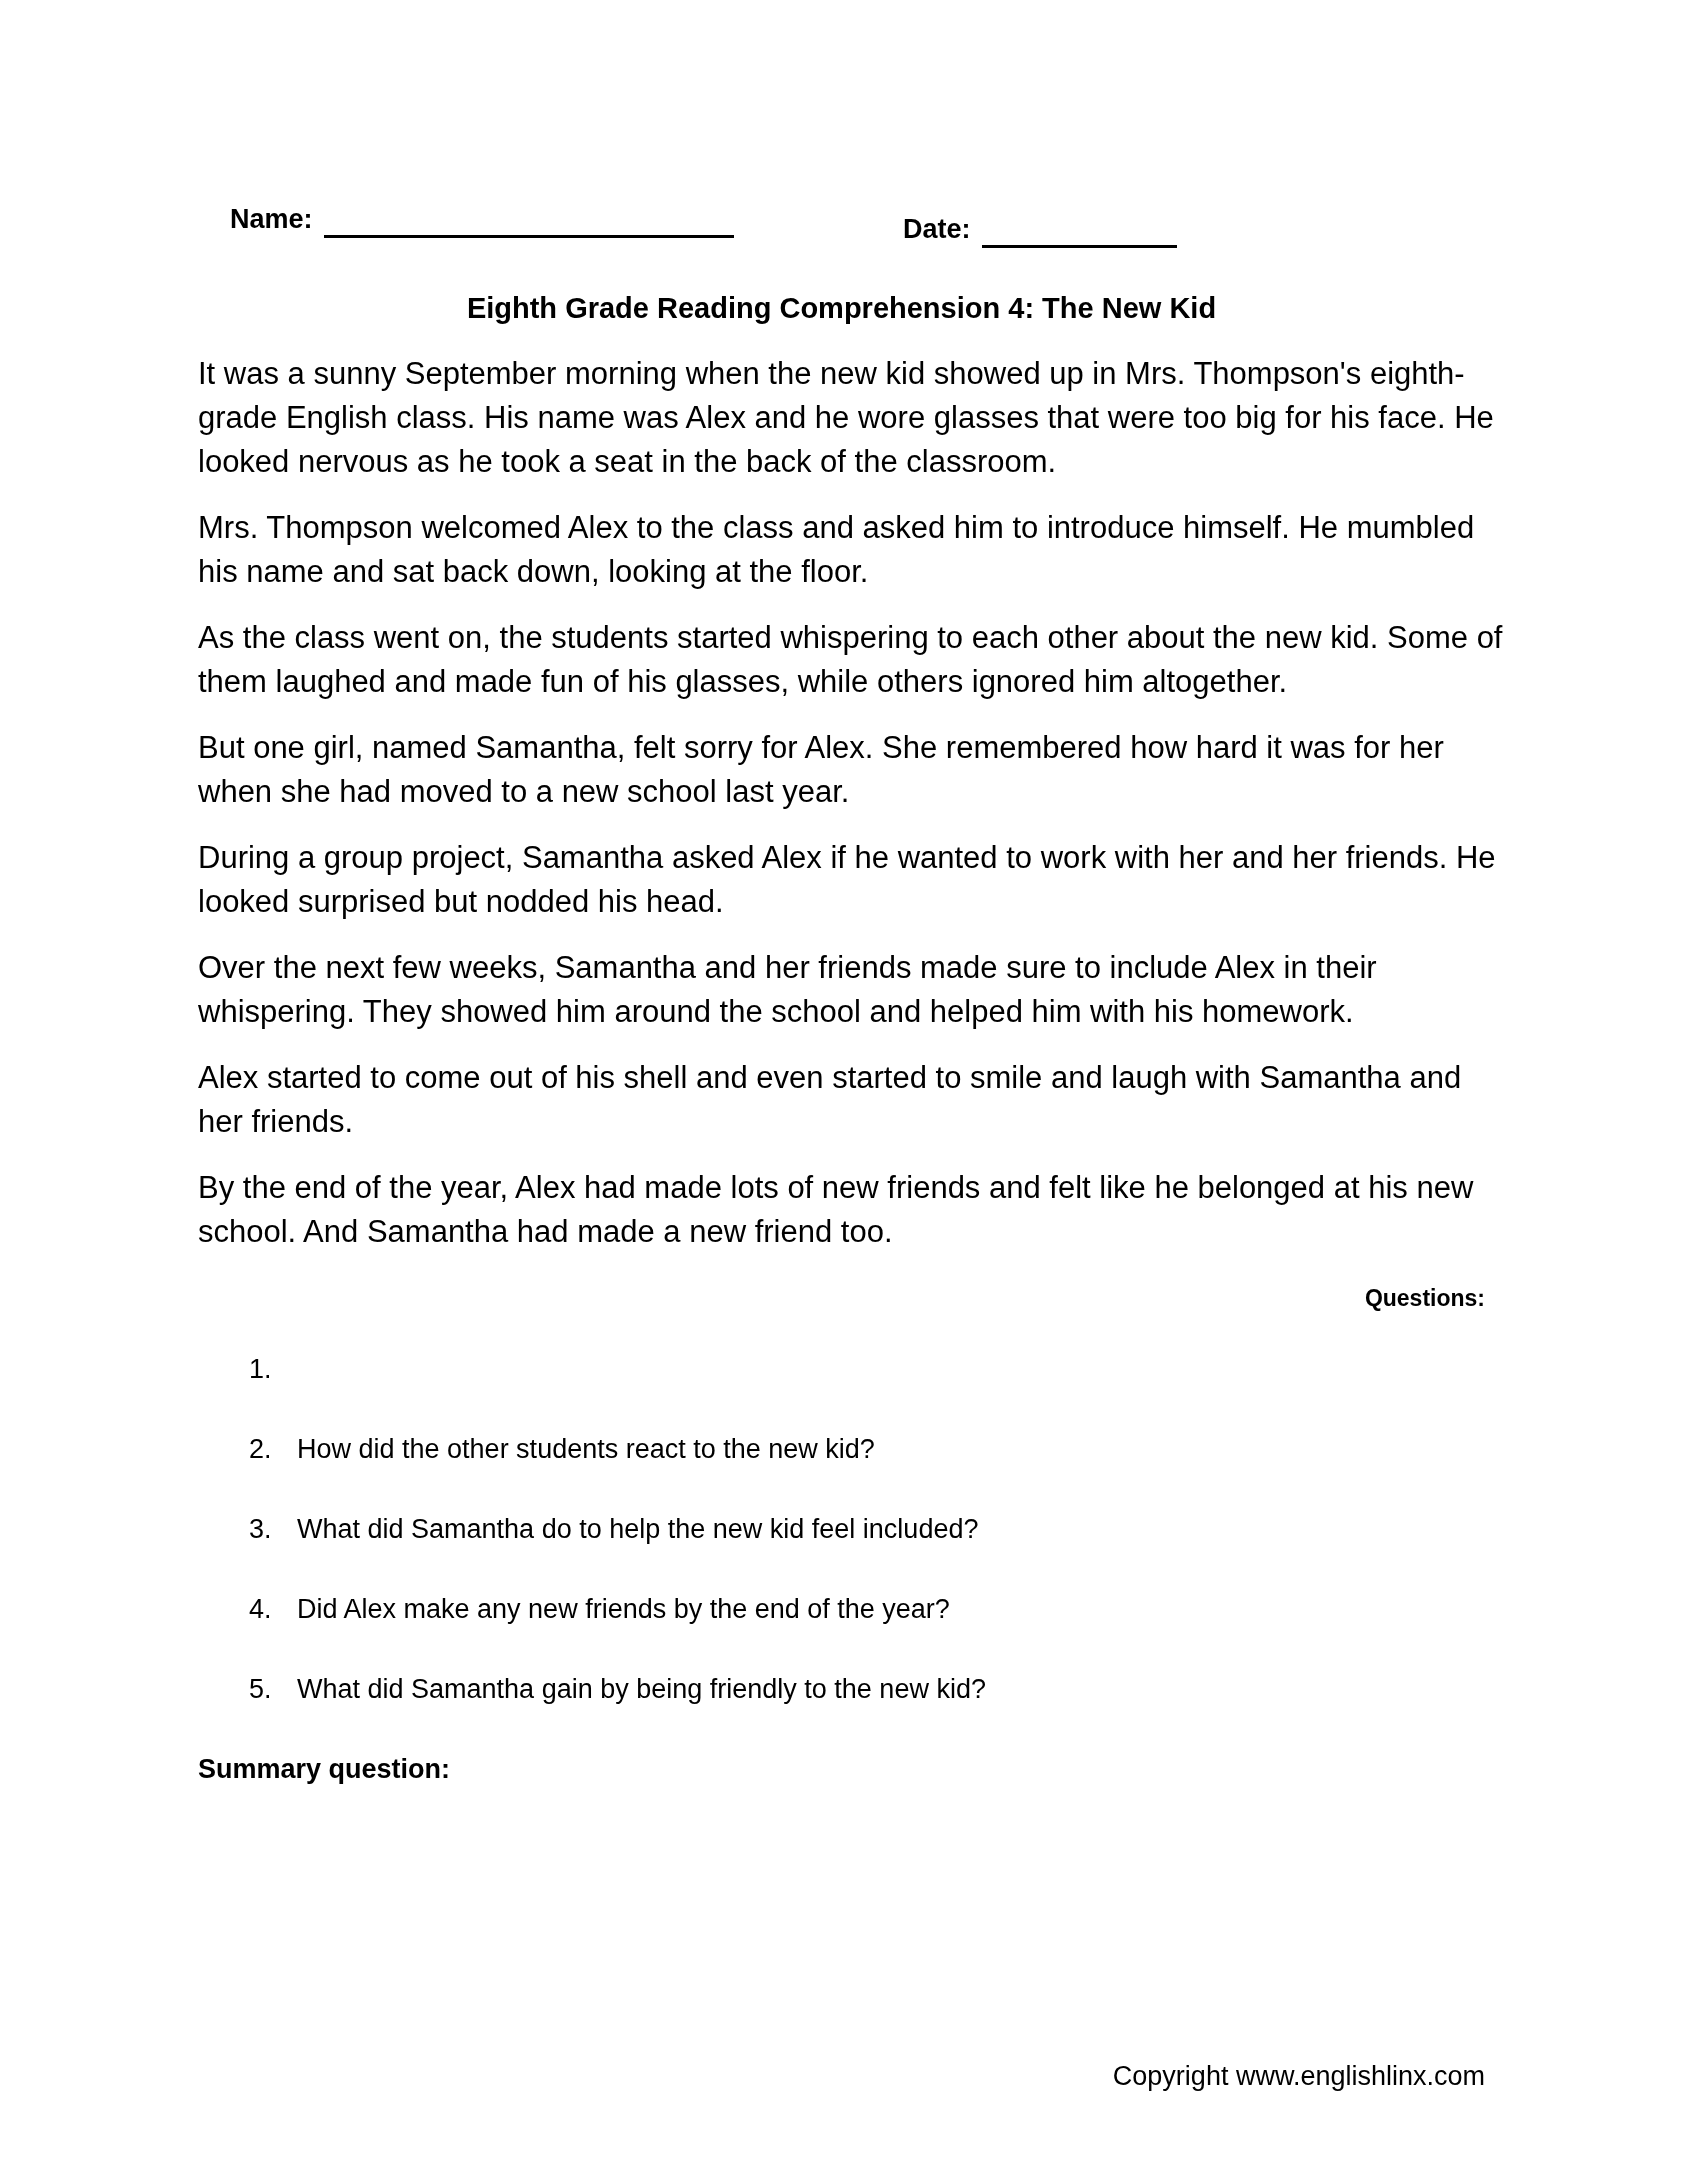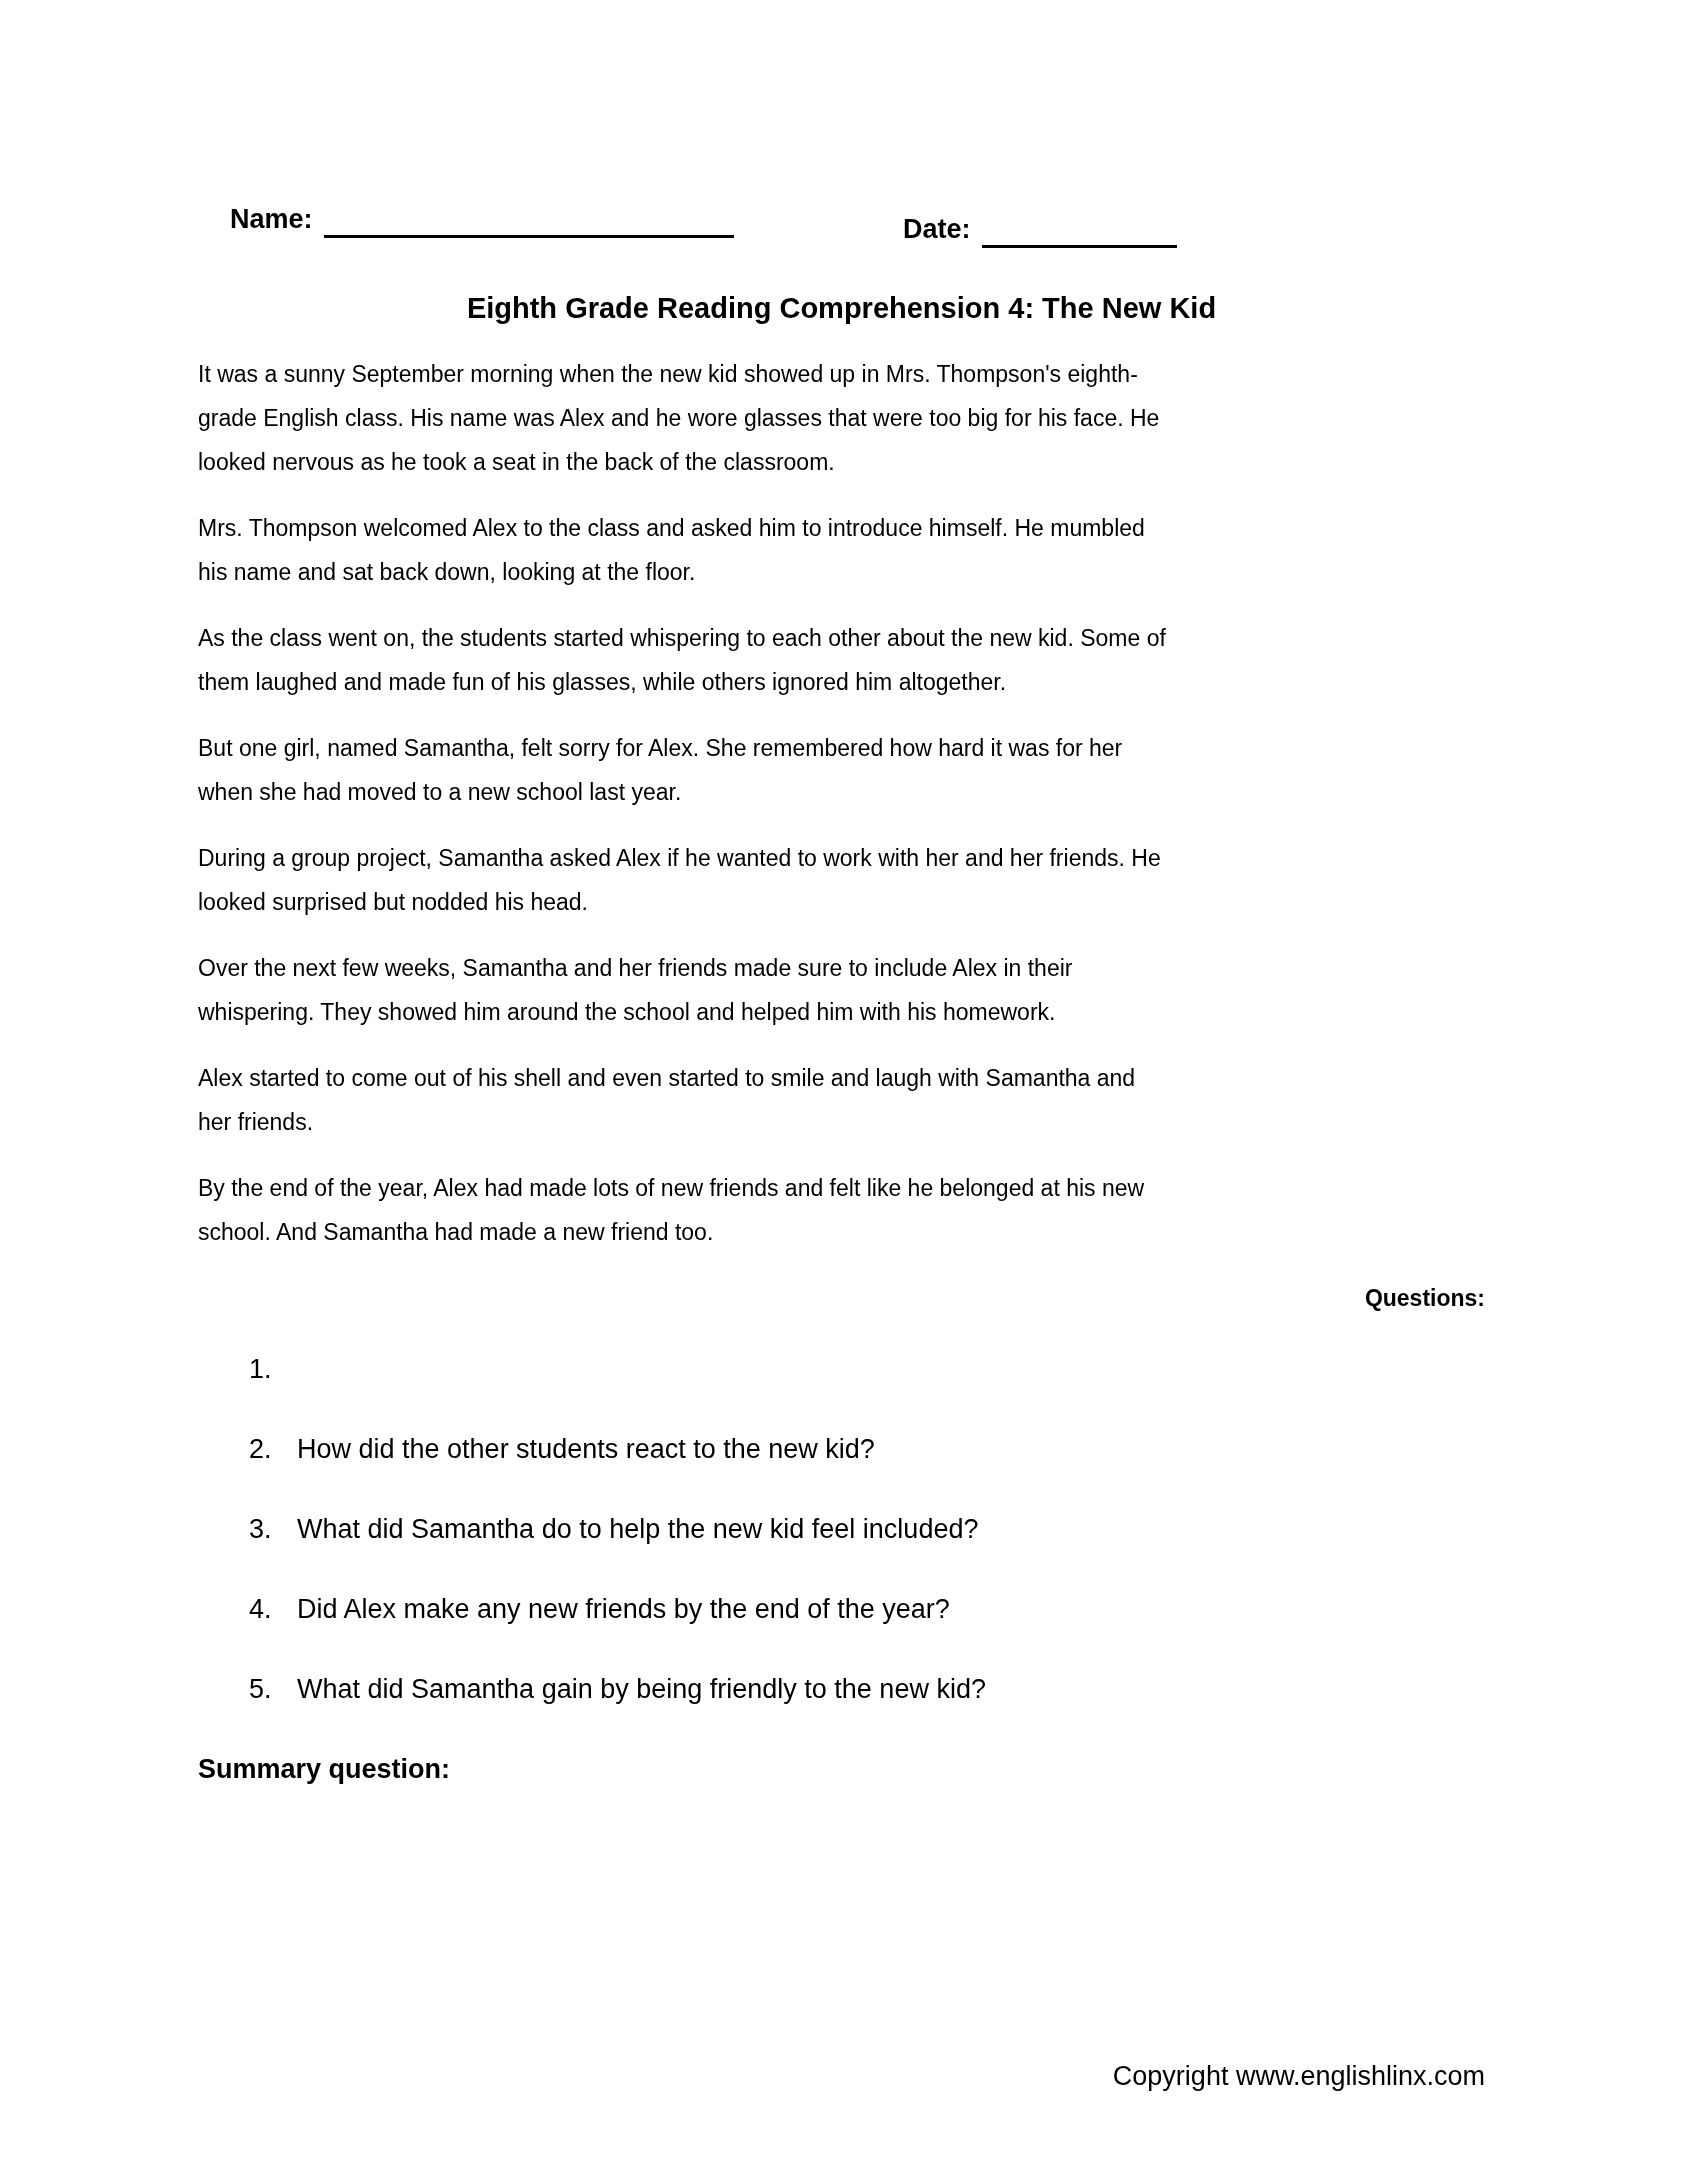--- a/index.html
+++ b/index.html
@@ -39,21 +39,21 @@
   .date-blank { width: 195px; }
   
   .doc-title {
     margin-top: 40px;
     text-align: center;
     font-size: 29px;
     font-weight: 700;
     line-height: 44px;
   }
   
-  .para { margin-top: 22px; font-size: 23px; line-height: 44px; }
+  .para { margin-top: 22px; font-size: 31px; line-height: 44px; }
   .para .line { white-space: nowrap; }
   
   .section-heading {
     margin-top: 22px;
     font-size: 23px;
     font-weight: 700;
     line-height: 44px;
     text-align: right;
   }
   .question-list { margin-top: 27px; }

